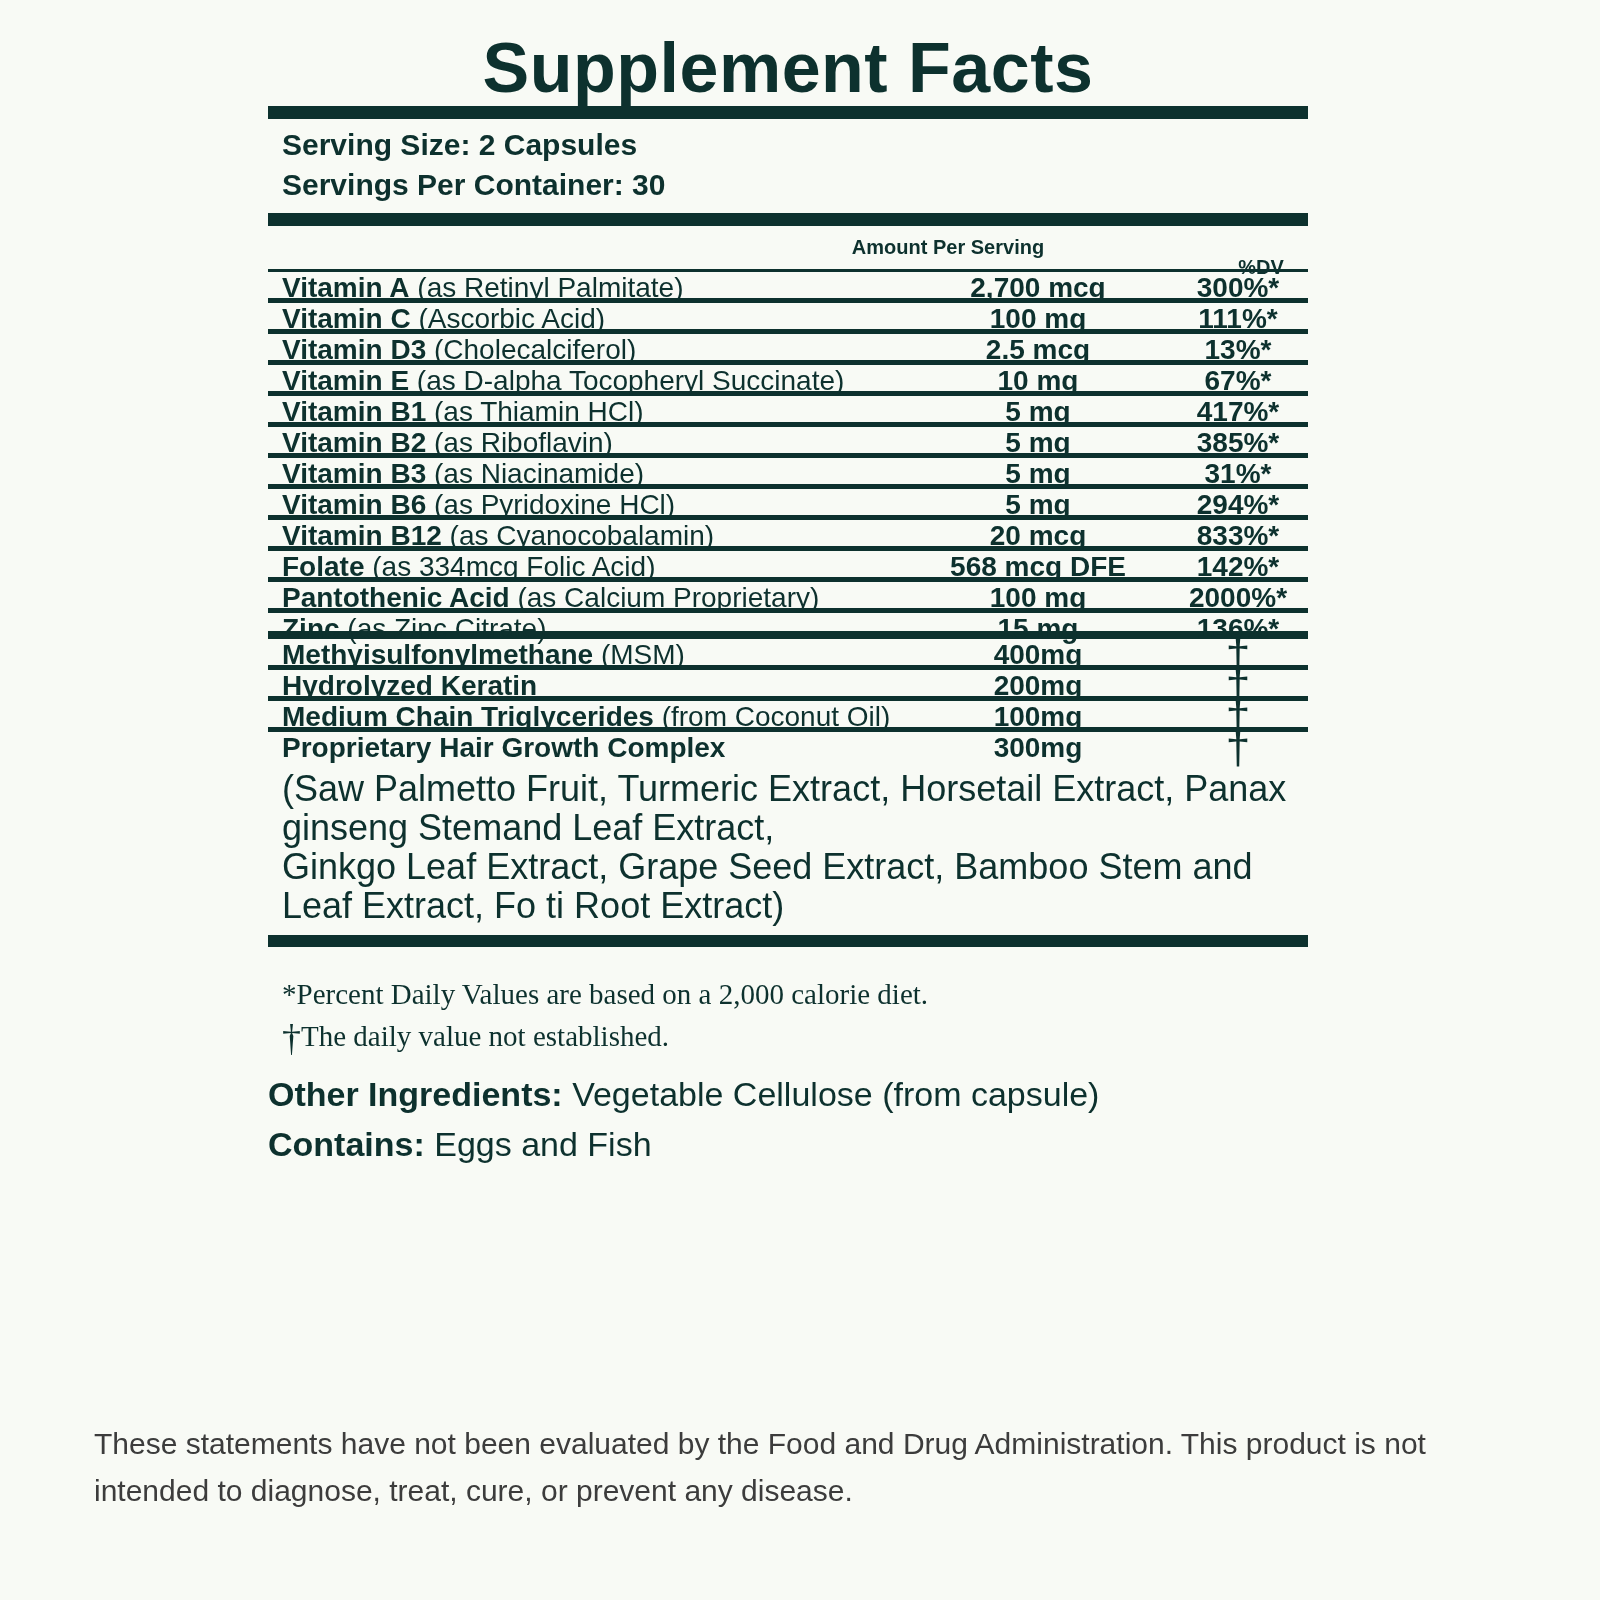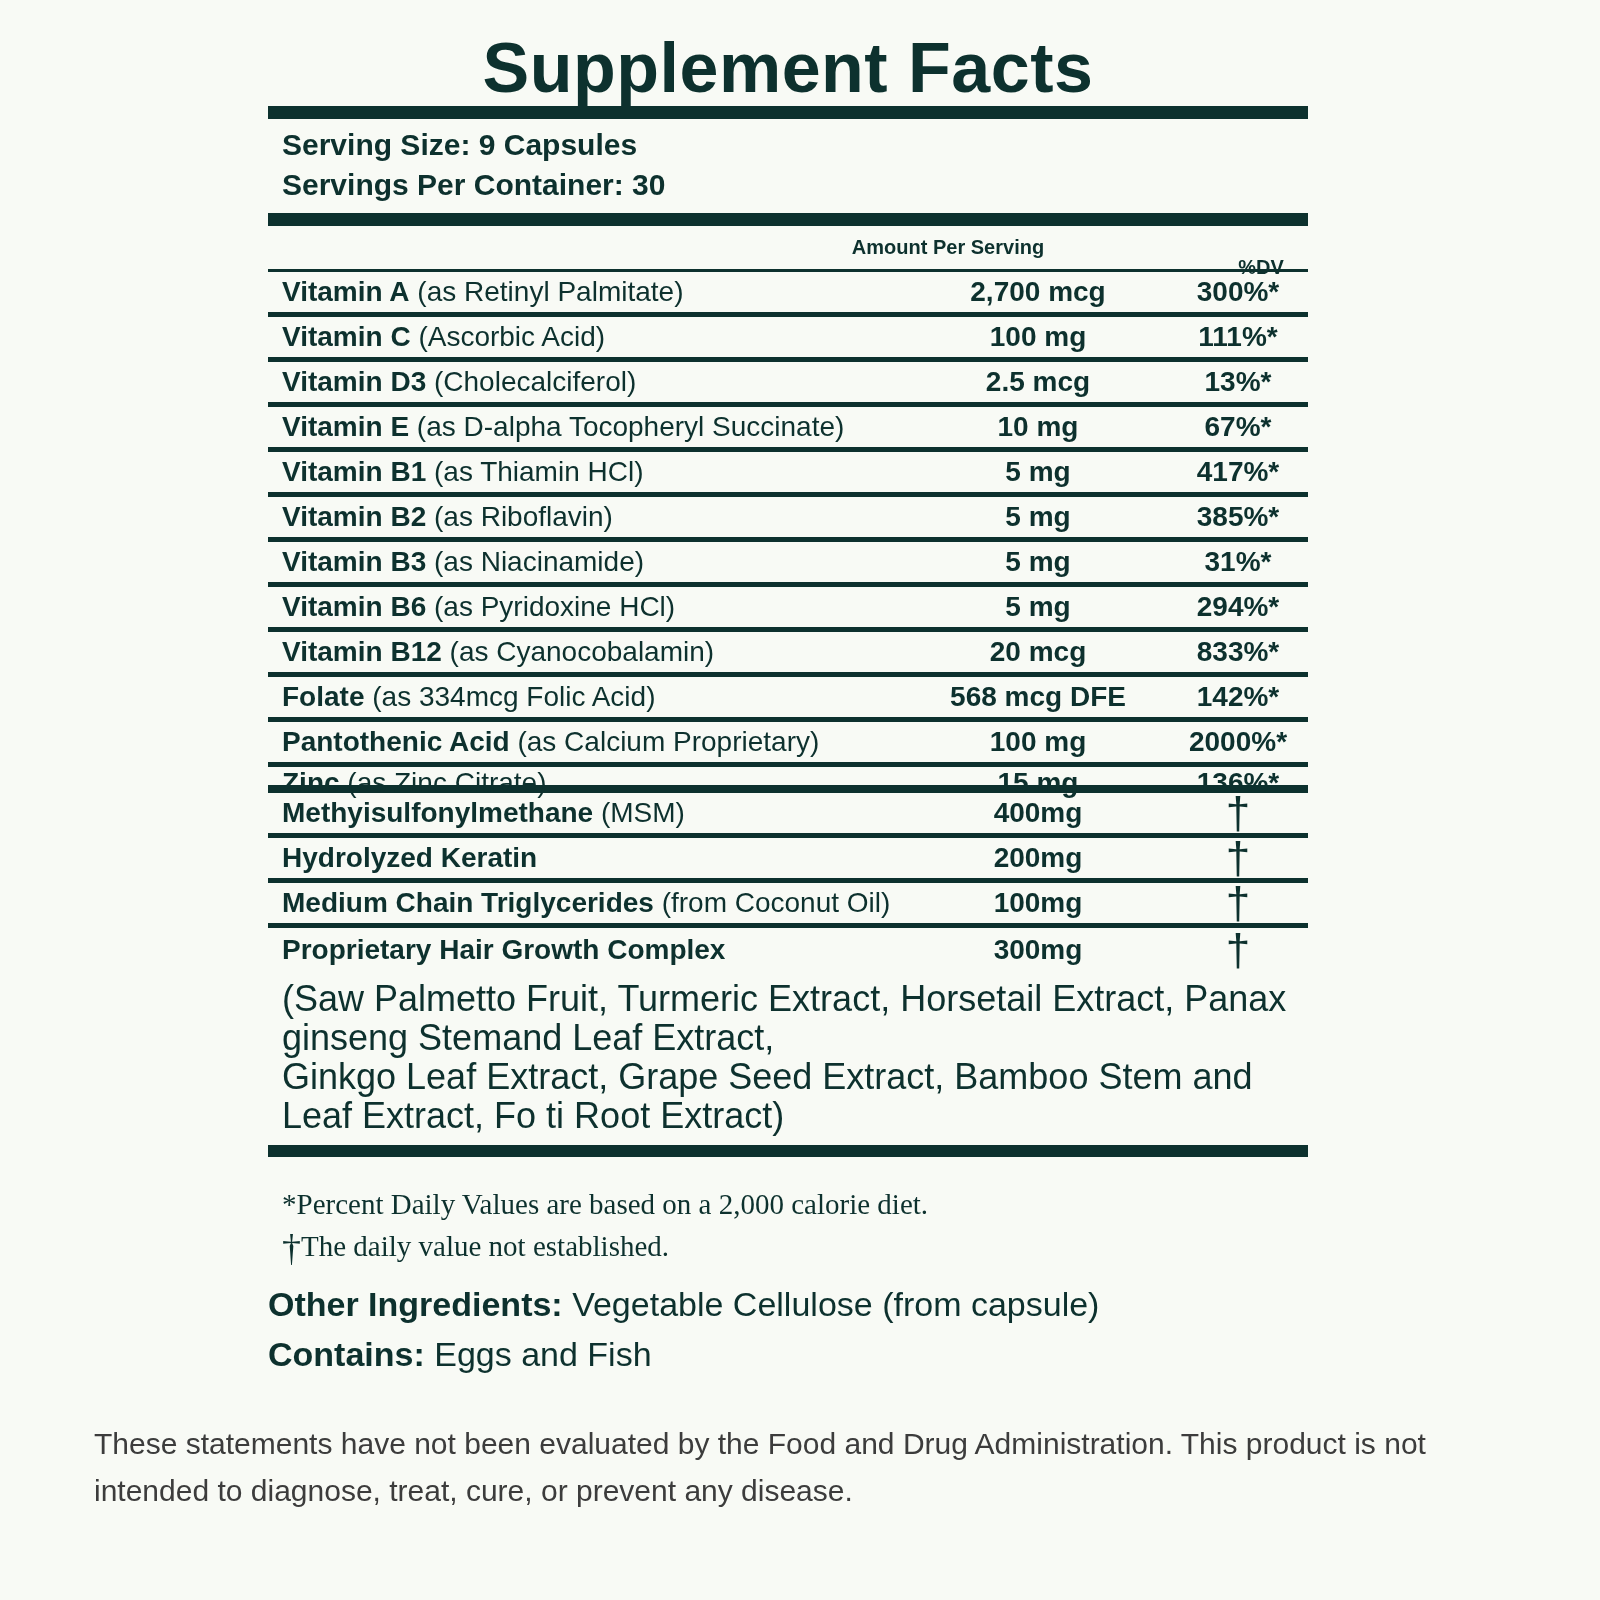--- a/index.html
+++ b/index.html
@@ -52,21 +52,21 @@
   .hdr-dv {
     position: absolute; left: 993px; top: 50%;
     transform: translate(-50%, -50%);
     white-space: nowrap;
     margin-top: 20px;
   }
   .row {
     display: grid;
     grid-template-columns: 1fr 260px 140px;
     align-items: center;
-    height: 45px;
+    height: 31px;
     border-bottom: 5px solid var(--teal);
     font-size: 28px;
   }
   .row.section-end { border-bottom-width: 8px; height: 26px; }
   .row:last-child { border-bottom: none; }
   .cell-name { padding-left: 14px; white-space: nowrap; }
   .cell-name .nm { font-weight: bold; }
   .cell-name .dt { font-weight: normal; }
   .cell-amount { text-align: center; font-weight: bold; white-space: nowrap; }
   .cell-dv { text-align: center; font-weight: bold; white-space: nowrap; }
@@ -106,21 +106,21 @@
 </head>
 <body>
 
 <div class="label">
 
   <div class="title">Supplement Facts</div>
 
   <div class="bar-thick"></div>
 
   <div class="serving">
-    <div>Serving Size: 9 Capsules</div>
+    <div>Serving Size: 2 Capsules</div>
     <div>Servings Per Container: 30</div>
   </div>
 
   <div class="bar-thick"></div>
 
   <div class="thead">
     <span class="hdr-amount">Amount Per Serving</span>
     <span class="hdr-dv">%DV</span>
   </div>
 

